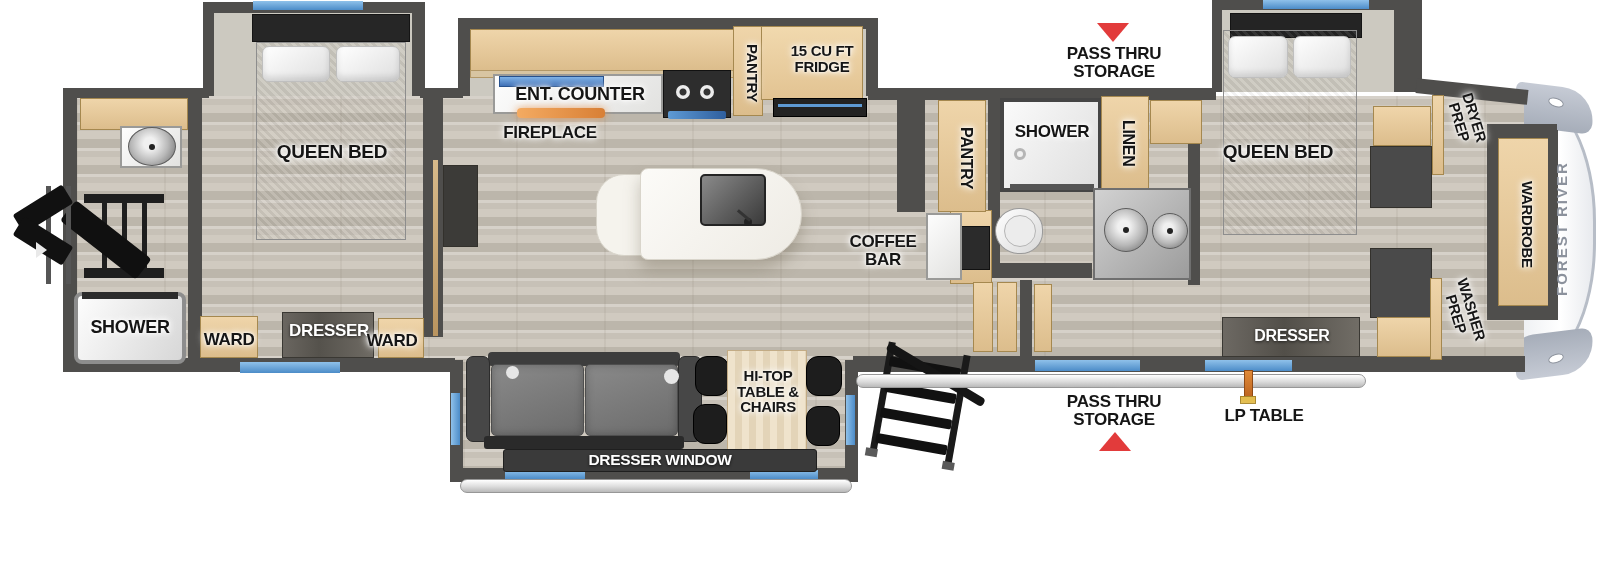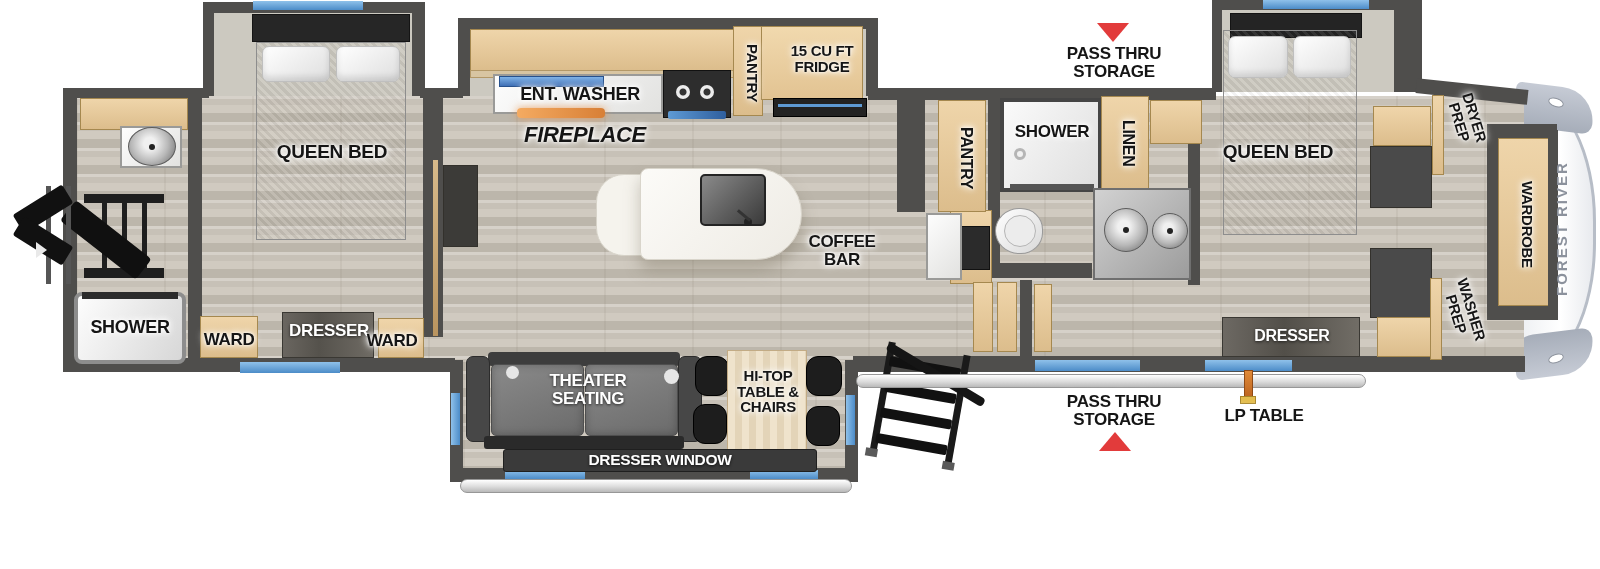--- a/index.html
+++ b/index.html
@@ -230,34 +230,33 @@
   <div class="abs" style="left:1240px;top:396px;width:16px;height:8px;background:#e3bd4e;border:1px solid #a8862c;"></div>
 
   <div class="abs arrow-down" style="left:1097px;top:23px;"></div>
   <div class="abs arrow-up" style="left:1099px;top:432px;"></div>
 
   <div class="lbl" style="left:88px;top:318px;width:84px;font-size:18px;">SHOWER</div>
   <div class="lbl" style="left:276px;top:142px;width:112px;font-size:19px;">QUEEN BED</div>
   <div class="lbl" style="left:200px;top:331px;width:58px;font-size:17px;">WARD</div>
   <div class="lbl white" style="left:284px;top:322px;width:90px;font-size:17px;">DRESSER</div>
   <div class="lbl" style="left:364px;top:332px;width:56px;font-size:17px;">WARD</div>
-  <div class="lbl" style="left:500px;top:85px;width:160px;font-size:18px;">ENT. WASHER</div>
-  <div class="lbl" style="left:524px;top:124px;width:104px;font-size:22px;font-style:italic;">FIREPLACE</div>
+  <div class="lbl" style="left:500px;top:85px;width:160px;font-size:18px;">ENT. COUNTER</div>
+  <div class="lbl" style="left:498px;top:124px;width:104px;font-size:17px;">FIREPLACE</div>
   <div class="lbl vlabel" style="left:736px;top:31px;width:24px;height:84px;font-size:15px;">PANTRY</div>
   <div class="lbl" style="left:782px;top:43px;width:80px;font-size:15px;">15 CU FT FRIDGE</div>
-  <div class="lbl" style="left:805px;top:233px;width:74px;font-size:17px;">COFFEE BAR</div>
+  <div class="lbl" style="left:846px;top:233px;width:74px;font-size:17px;">COFFEE BAR</div>
   <div class="lbl vlabel" style="left:948px;top:112px;width:26px;height:92px;font-size:16px;">PANTRY</div>
   <div class="lbl" style="left:1010px;top:123px;width:84px;font-size:17px;">SHOWER</div>
   <div class="lbl vlabel" style="left:1112px;top:102px;width:24px;height:82px;font-size:16px;">LINEN</div>
   <div class="lbl" style="left:1222px;top:142px;width:112px;font-size:19px;">QUEEN BED</div>
   <div class="lbl white" style="left:1250px;top:328px;width:84px;font-size:16px;">DRESSER</div>
   <div class="lbl" style="left:1438px;top:104px;width:58px;font-size:15px;transform:rotate(73deg);">DRYER PREP</div>
   <div class="lbl vlabel" style="left:1511px;top:176px;width:24px;height:96px;font-size:15px;">WARDROBE</div>
   <div class="lbl" style="left:1432px;top:296px;width:64px;font-size:15px;transform:rotate(73deg);">WASHER PREP</div>
   <div class="lbl vlabel flip" style="left:1554px;top:138px;width:28px;height:182px;font-size:15px;color:var(--brand-gray,#8b919c);letter-spacing:2px;text-shadow:none;">FOREST RIVER</div>
-  <div class="lbl white" style="left:532px;top:372px;width:112px;font-size:17px;">THEATER SEATING</div>
   <div class="lbl" style="left:730px;top:368px;width:76px;font-size:15px;">HI-TOP TABLE &amp; CHAIRS</div>
   <div class="lbl white" style="left:560px;top:452px;width:200px;font-size:15.5px;">DRESSER WINDOW</div>
   <div class="lbl" style="left:1060px;top:45px;width:108px;font-size:17px;">PASS THRU STORAGE</div>
   <div class="lbl" style="left:1060px;top:393px;width:108px;font-size:17px;">PASS THRU STORAGE</div>
   <div class="lbl" style="left:1222px;top:407px;width:84px;font-size:17px;">LP TABLE</div>
 
 </div>
 
 </body></html>

